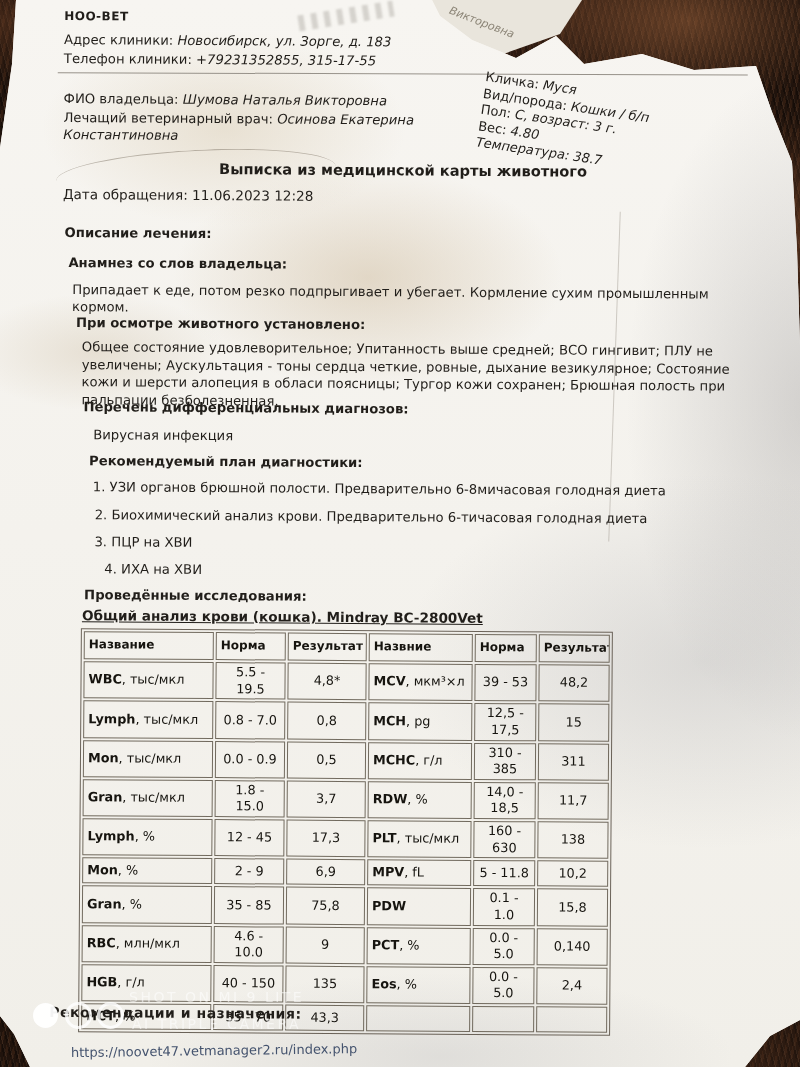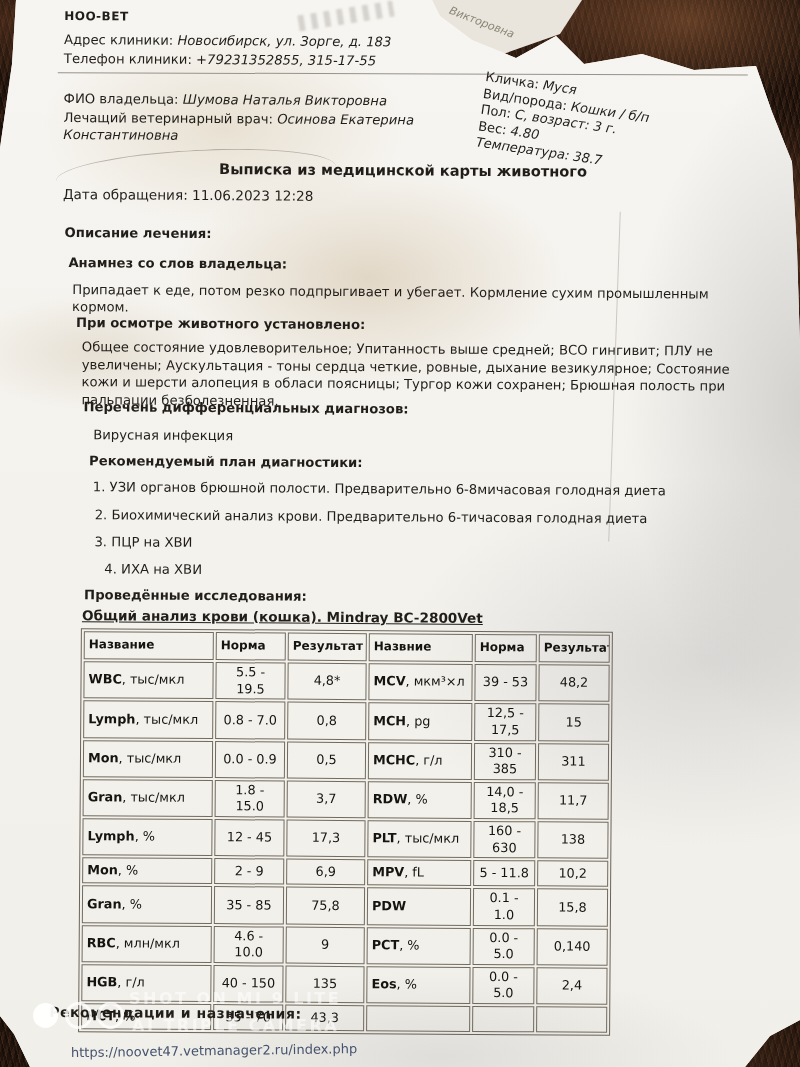--- a/index.html
+++ b/index.html
@@ -85,21 +85,21 @@
   .blood-table{position:absolute;left:85px;top:628px;width:516px;table-layout:fixed;
     border-collapse:separate;border-spacing:2px;border:1px solid #6a6258;font-size:12.8px;color:#16140f;}
   .blood-table th,.blood-table td{border:1px solid #716a5e;padding:1px 4px;vertical-align:middle;overflow:hidden;}
   .blood-table th{text-align:left;font-size:12px;height:24px;}
   .blood-table tr{height:26px;}
   .c-name{text-align:left;}
   .c-norm,.c-res{text-align:center;white-space:pre-line;}
   .h-recommend{left:56px;top:1003px;font-size:14px;letter-spacing:.5px;}
   .footer-url{left:78px;top:1042px;font-size:13px;color:#44536e;transform:rotate(-1.2deg);}
   
-  .watermark{position:absolute;color:rgba(255,255,255,.55);font-size:16px;letter-spacing:2.5px;white-space:nowrap;font-weight:bold;}
+  .watermark{position:absolute;color:rgba(255,255,255,.55);font-size:14px;letter-spacing:2.5px;white-space:nowrap;}
   .wm1{left:129px;top:989px;}
   .wm2{left:132px;top:1016px;}
   .cam-dot{position:absolute;left:33px;top:1003px;width:25px;height:25px;border-radius:50%;background:rgba(255,255,255,.95);}
   .cam-ring{position:absolute;top:1002px;width:21px;height:21px;border-radius:50%;border:3px solid rgba(255,255,255,.8);}
   .ring1{left:65px;}
   .ring2{left:97px;}
 </style>
 </head>
 <body>
 

